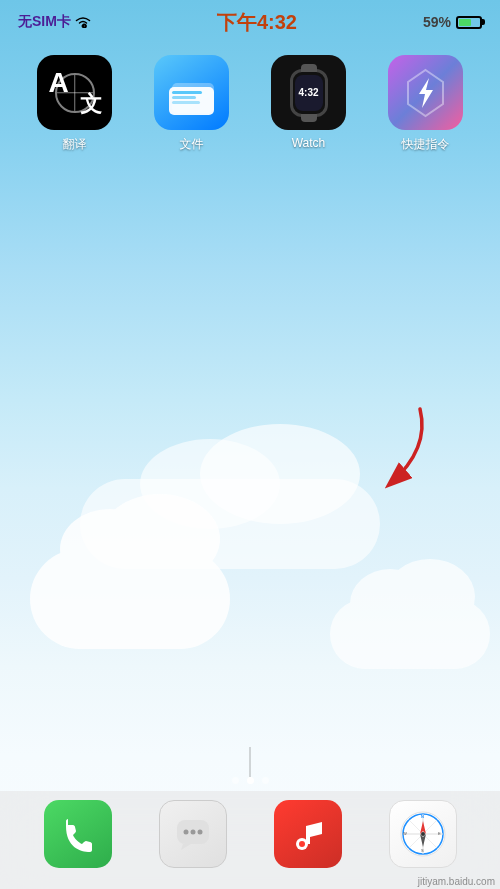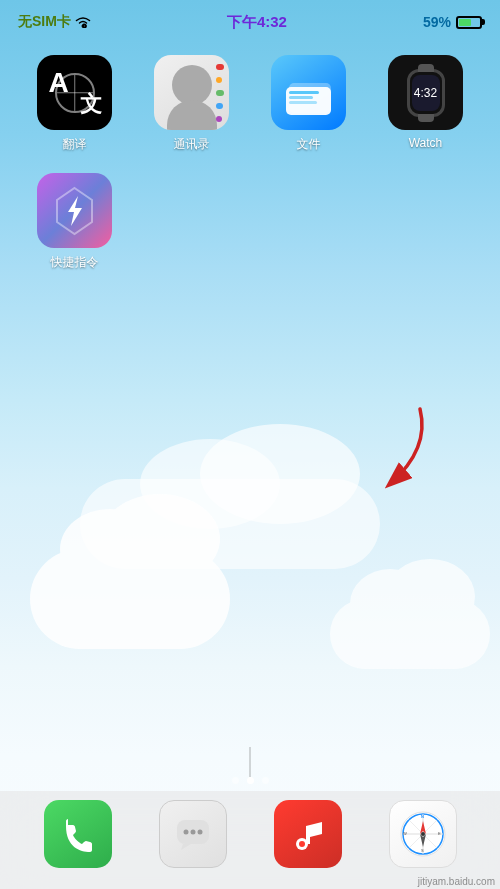--- a/index.html
+++ b/index.html
@@ -143,39 +143,39 @@
       display: flex;
       align-items: center;
       justify-content: space-between;
       padding: 0 18px;
       z-index: 100;
     }
 
     .status-left {
       font-size: 14px;
       font-weight: 600;
-      color: #4d7c0f;
+      color: #4c1d95;
       display: flex;
       align-items: center;
       gap: 4px;
     }
 
     .status-center {
-      font-size: 15px;
+      font-size: 20px;
       font-weight: 600;
-      color: #6d28d9;
+      color: #c2410c;
     }
 
     .status-right {
       display: flex;
       align-items: center;
       gap: 5px;
       font-size: 14px;
       font-weight: 600;
-      color: #0369a1;
+      color: #404040;
     }
 
     .battery-icon {
       width: 26px;
       height: 13px;
       border: 2px solid #000;
       border-radius: 3px;
       position: relative;
       display: inline-flex;
       align-items: center;
@@ -407,22 +407,22 @@
       width: 28px;
       height: 36px;
       background: #1a1a2e;
       border-radius: 8px;
       display: flex;
       align-items: center;
       justify-content: center;
     }
     .watch-time {
       color: white;
-      font-size: 12px;
-      font-weight: 400;
+      font-size: 10px;
+      font-weight: 700;
     }
 
     
     .page-dots {
       position: absolute;
       bottom: 105px;
       left: 0;
       right: 0;
       display: flex;
       justify-content: center;
@@ -544,34 +544,20 @@
     <div class="app-icon icon-fanyi">
       <div class="translate-box">
         <div class="translate-globe"></div>
         <span class="translate-a">A</span>
         <span class="translate-zh">文</span>
       </div>
     </div>
     <span class="app-label">翻译</span>
   </div>
 
-  <div class="app-item">
-    <div class="app-icon contacts-bg">
-      <div class="contacts-avatar"></div>
-      <div class="contacts-body"></div>
-      <div class="contacts-tabs">
-        <div class="contacts-tab" style="background:#E53935; width:8px;"></div>
-        <div class="contacts-tab" style="background:#FFA726; width:6px;"></div>
-        <div class="contacts-tab" style="background:#66BB6A; width:8px;"></div>
-        <div class="contacts-tab" style="background:#42A5F5; width:7px;"></div>
-        <div class="contacts-tab" style="background:#AB47BC; width:6px;"></div>
-      </div>
-    </div>
-    <span class="app-label">通讯录</span>
-  </div>
 
   <div class="app-item">
     <div class="app-icon icon-wenjian">
       <svg width="55" height="55" viewBox="0 0 55 55">
         <rect x="8" y="18" width="42" height="30" rx="5" fill="rgba(255,255,255,0.3)"></rect>
         <rect x="5" y="22" width="45" height="28" rx="5" fill="white" opacity="0.95"></rect>
         <rect x="8" y="26" width="30" height="3" rx="1.5" fill="#5AC8FA"></rect>
         <rect x="8" y="31" width="24" height="3" rx="1.5" fill="#5AC8FA" opacity="0.7"></rect>
         <rect x="8" y="36" width="28" height="3" rx="1.5" fill="#5AC8FA" opacity="0.5"></rect>
       </svg>

